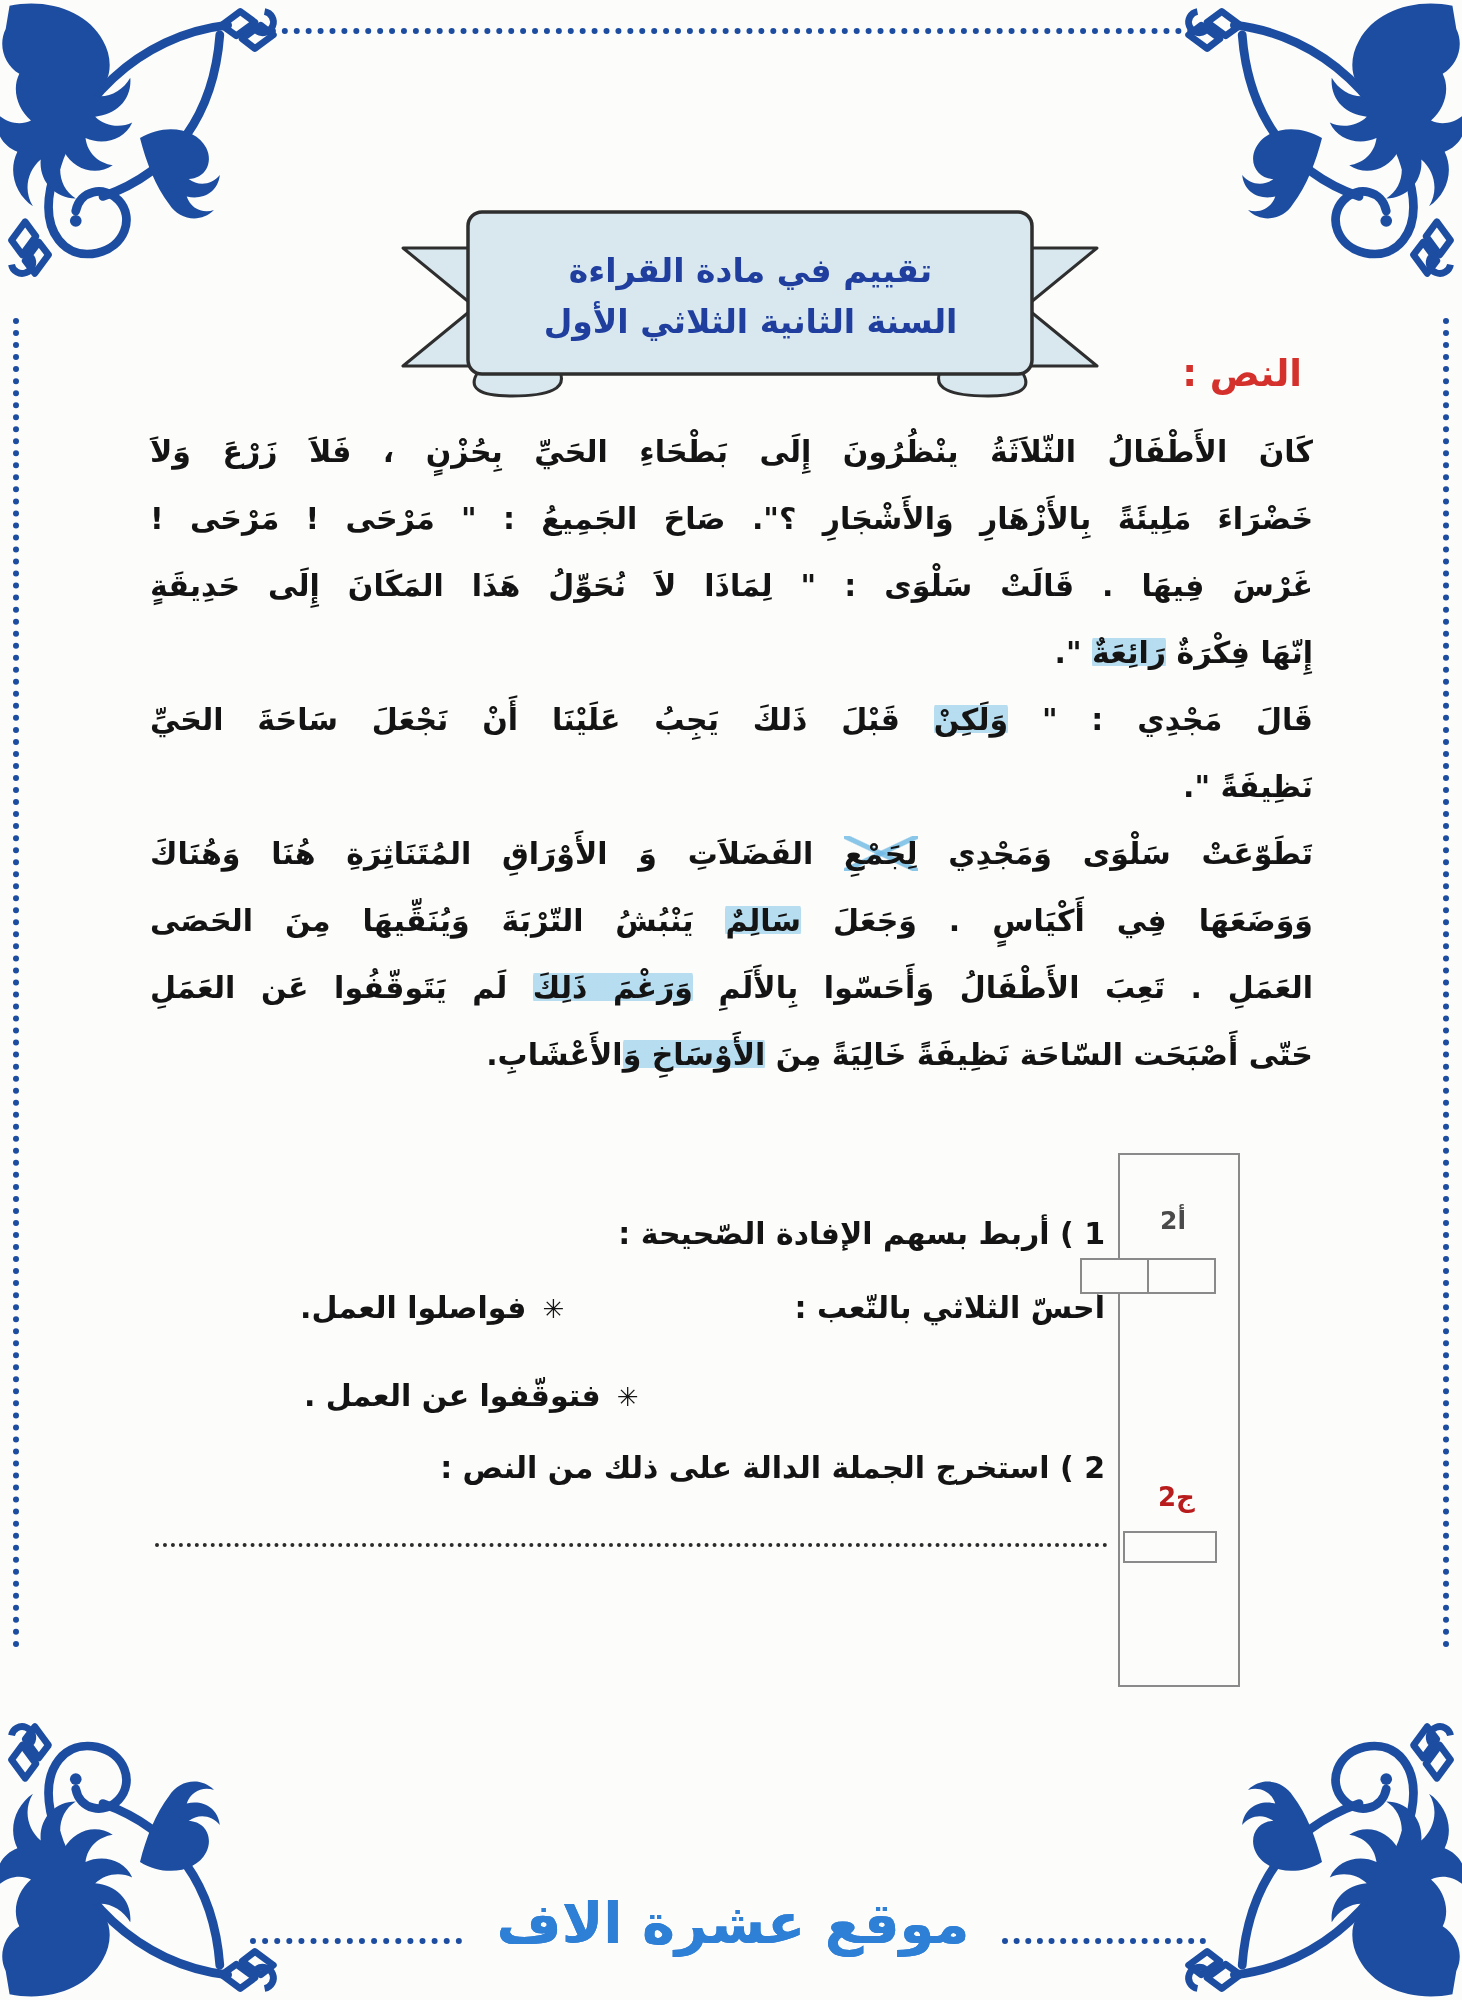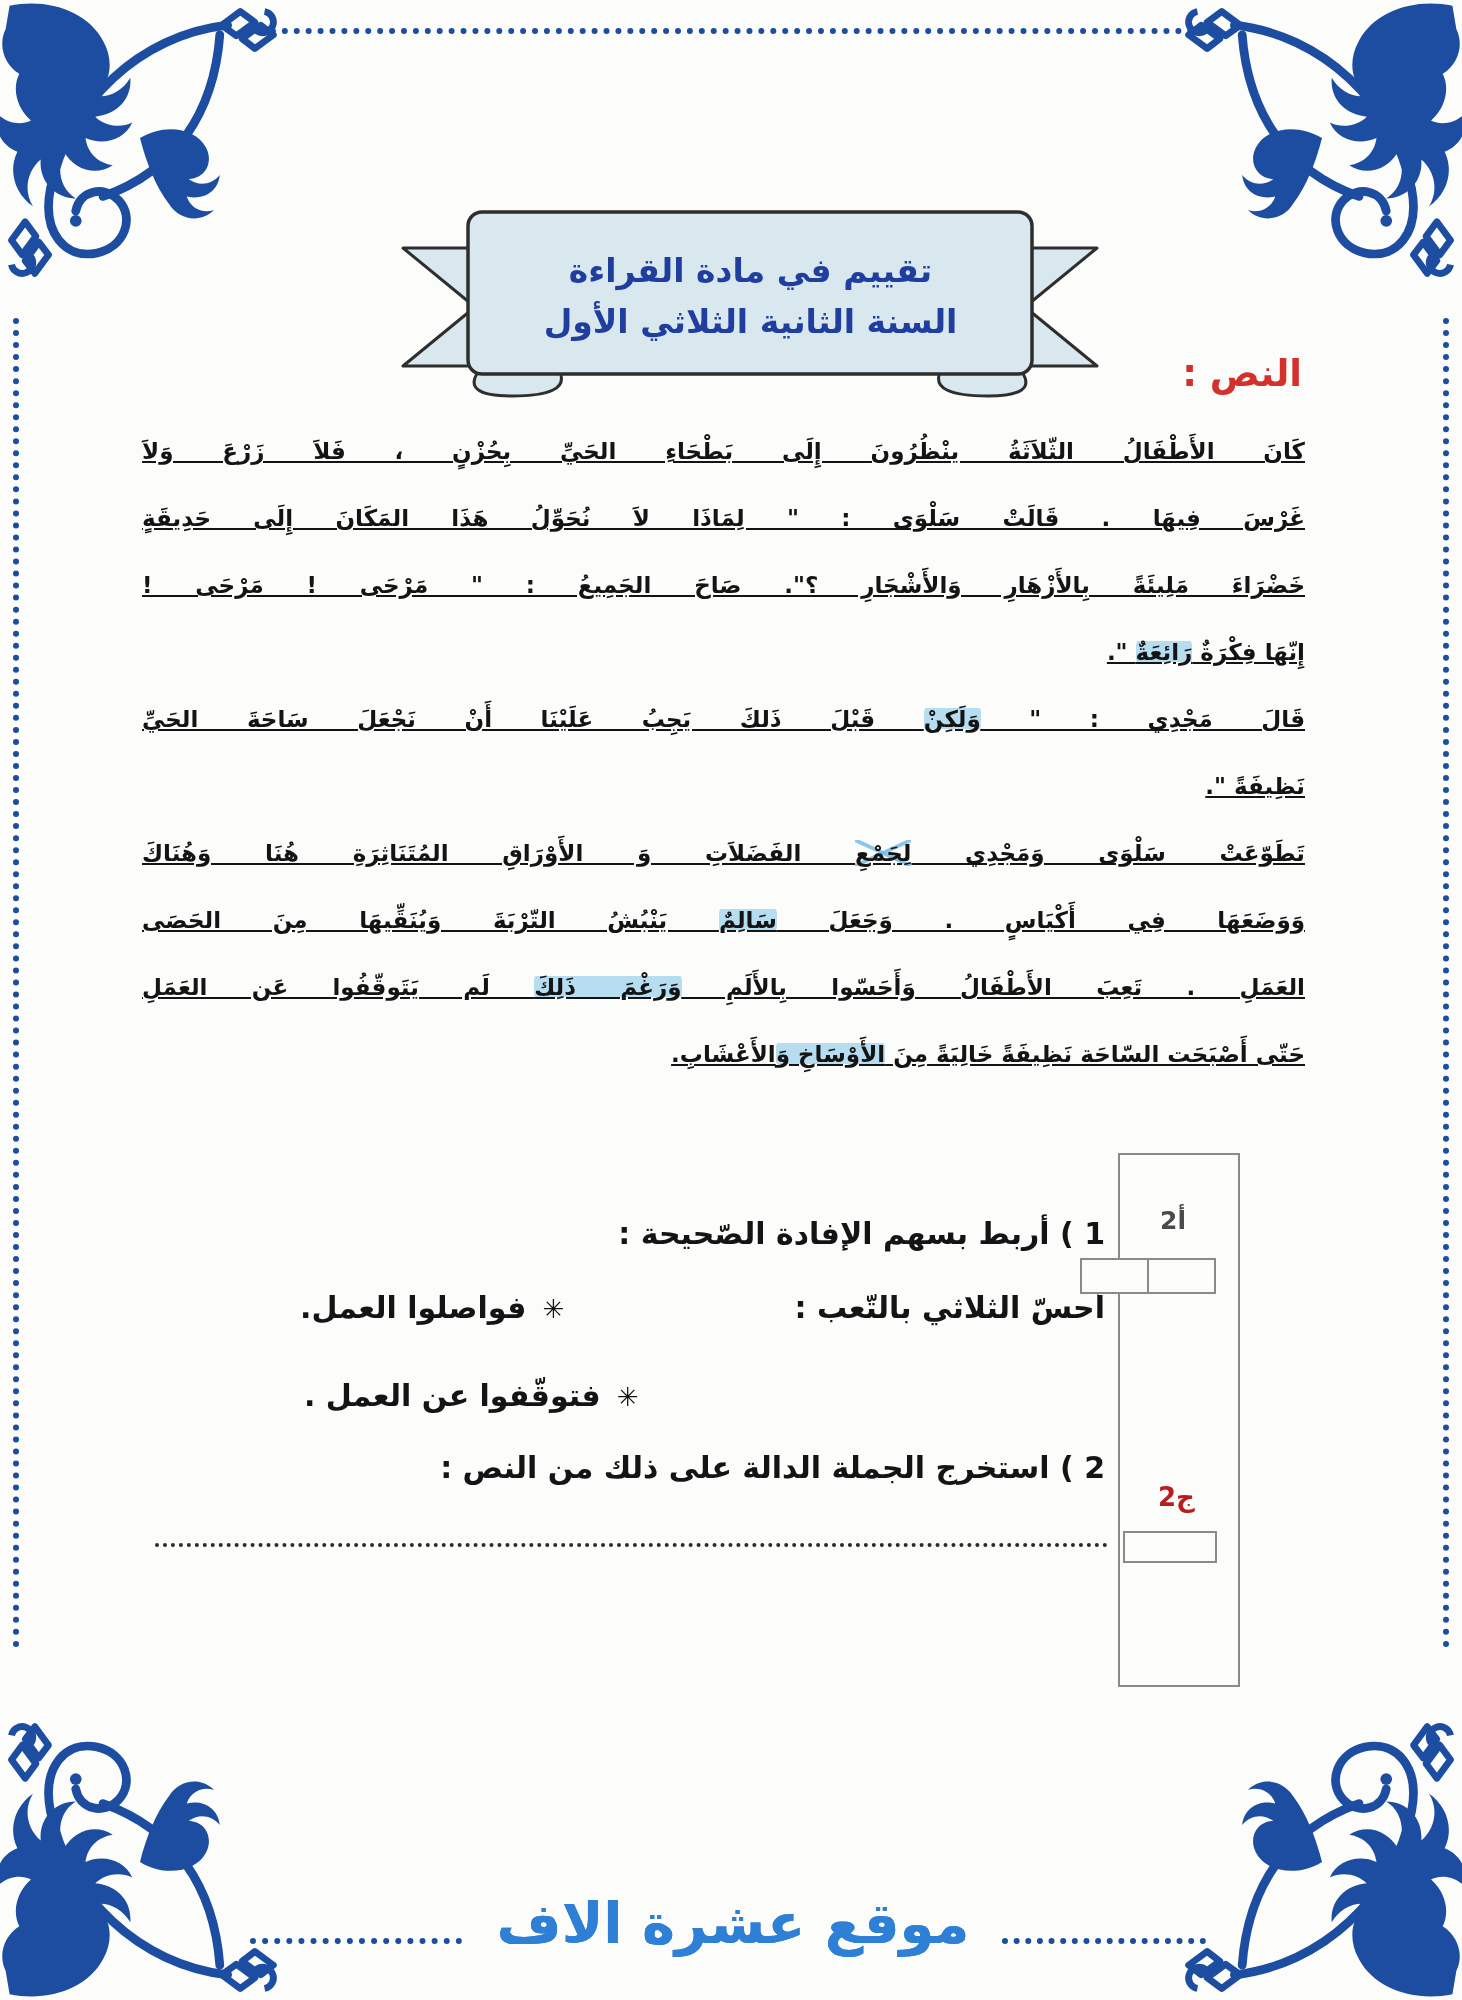--- a/index.html
+++ b/index.html
@@ -45,22 +45,22 @@
   }
 
   
   .text-label{
     position:absolute;top:352px;right:160px;
     color:var(--label-red);font-size:37px;font-weight:bold;
   }
 
   
   .passage{
-    position:absolute;top:418px;right:157px;width:1163px;
-    font-size:23px;font-weight:bold;line-height:67px;color:var(--ink);text-decoration:underline;
+    position:absolute;top:418px;right:149px;width:1163px;
+    font-size:30px;font-weight:bold;line-height:67px;color:var(--ink);
   }
   .p-line{direction:rtl;text-align:right;white-space:nowrap;}
   .p-line.just{white-space:normal;text-align:justify;text-align-last:justify;}
   .hl{
     background:linear-gradient(180deg,transparent 8%,var(--hl) 8%,var(--hl) 88%,transparent 88%);
     border-radius:6px;
   }
   .hlx{
     position:relative;
     background:
@@ -174,22 +174,22 @@
     <div class="banner-text">
       <div>تقييم في مادة القراءة</div>
       <div>السنة الثانية الثلاثي الأول</div>
     </div>
   </div>
 
   <div class="text-label">النص :</div>
 
   <div class="passage">
       <div class="p-line just"><span>كَانَ الأَطْفَالُ الثّلاَثَةُ ينْظُرُونَ إِلَى بَطْحَاءِ الحَيِّ بِحُزْنٍ ، فَلاَ زَرْعَ وَلاَ</span></div>
+      <div class="p-line just"><span>خَضْرَاءَ مَلِيئَةً بِالأَزْهَارِ وَالأَشْجَارِ ؟". صَاحَ الجَمِيعُ : " مَرْحَى ! مَرْحَى !</span></div>
       <div class="p-line just"><span>غَرْسَ فِيهَا . قَالَتْ سَلْوَى : " لِمَاذَا لاَ نُحَوِّلُ هَذَا المَكَانَ إِلَى حَدِيقَةٍ</span></div>
-      <div class="p-line just"><span>خَضْرَاءَ مَلِيئَةً بِالأَزْهَارِ وَالأَشْجَارِ ؟". صَاحَ الجَمِيعُ : " مَرْحَى ! مَرْحَى !</span></div>
       <div class="p-line"><span>إِنّهَا فِكْرَةٌ </span><span class="hl">رَائِعَةٌ</span><span> ".</span></div>
       <div class="p-line just"><span>قَالَ مَجْدِي : " </span><span class="hl">وَلَكِنْ</span><span> قَبْلَ ذَلكَ يَجِبُ عَلَيْنَا أَنْ نَجْعَلَ سَاحَةَ الحَيِّ</span></div>
       <div class="p-line"><span>نَظِيفَةً ".</span></div>
       <div class="p-line just"><span>تَطَوّعَتْ سَلْوَى وَمَجْدِي </span><span class="hlx">لِجَمْعِ</span><span> الفَضَلاَتِ وَ الأَوْرَاقِ المُتَنَاثِرَةِ هُنَا وَهُنَاكَ</span></div>
       <div class="p-line just"><span>وَوَضَعَهَا فِي أَكْيَاسٍ . وَجَعَلَ </span><span class="hl">سَالِمٌ</span><span> يَنْبُشُ التّرْبَةَ وَيُنَقِّيهَا مِنَ الحَصَى</span></div>
       <div class="p-line just"><span>العَمَلِ . تَعِبَ الأَطْفَالُ وَأَحَسّوا بِالأَلَمِ </span><span class="hl">وَرَغْمَ ذَلِكَ</span><span> لَم يَتَوقّفُوا عَن العَمَلِ</span></div>
       <div class="p-line"><span>حَتّى أَصْبَحَت السّاحَة نَظِيفَةً خَالِيَةً مِنَ </span><span class="hl">الأَوْسَاخِ وَ</span><span>الأَعْشَابِ.</span></div>
     </div>
 
   <div class="q q1-label">1 ) أربط بسهم الإفادة الصّحيحة :</div>

